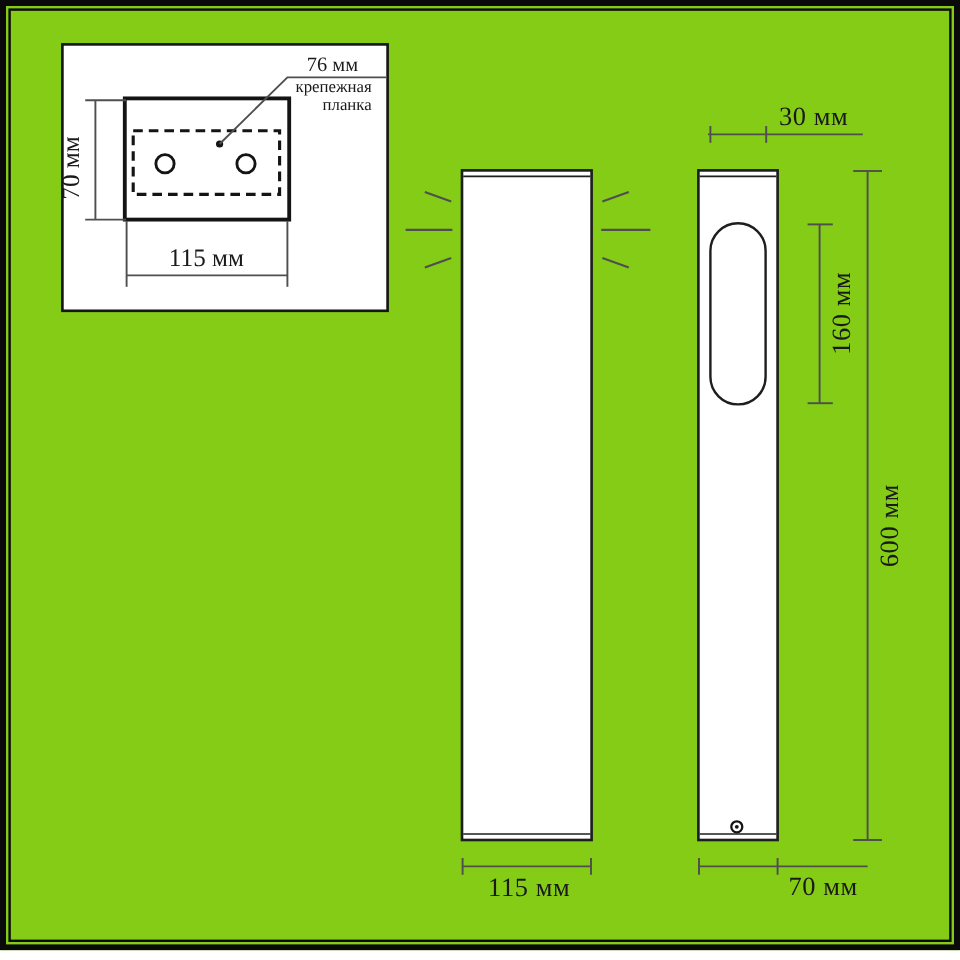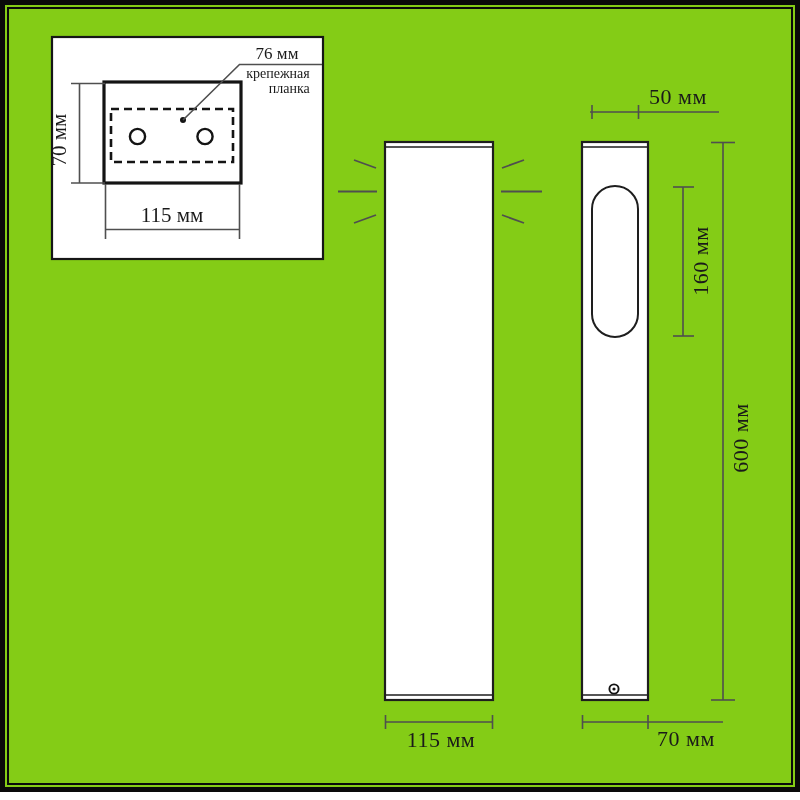--- a/index.html
+++ b/index.html
@@ -90,20 +90,20 @@
   <div class="label callout-value" style="left:277px;top:44px;">76 мм</div>
   <div class="label callout-label" style="left:278px;top:66px;">
     <span>крепежная</span>
     <span>планка</span>
   </div>
   <div class="label inset-dim rot" style="left:59px;top:140px;">70 мм</div>
   <div class="label inset-dim center" style="left:172px;top:203px;">115 мм</div>
 
   <div class="label dim center" style="left:441px;top:727px;">115 мм</div>
 
-  <div class="label dim center" style="left:678px;top:84px;">50 мм</div>
+  <div class="label dim center" style="left:678px;top:84px;">30 мм</div>
   <div class="label dim rot" style="left:701px;top:261px;">160 мм</div>
   <div class="label dim rot" style="left:741px;top:438px;">600 мм</div>
   <div class="label dim center" style="left:686px;top:726px;">70 мм</div>
 
   <div class="frame-inner"></div>
   <div class="frame-outer"></div>
 </div>
 
 </body></html>

